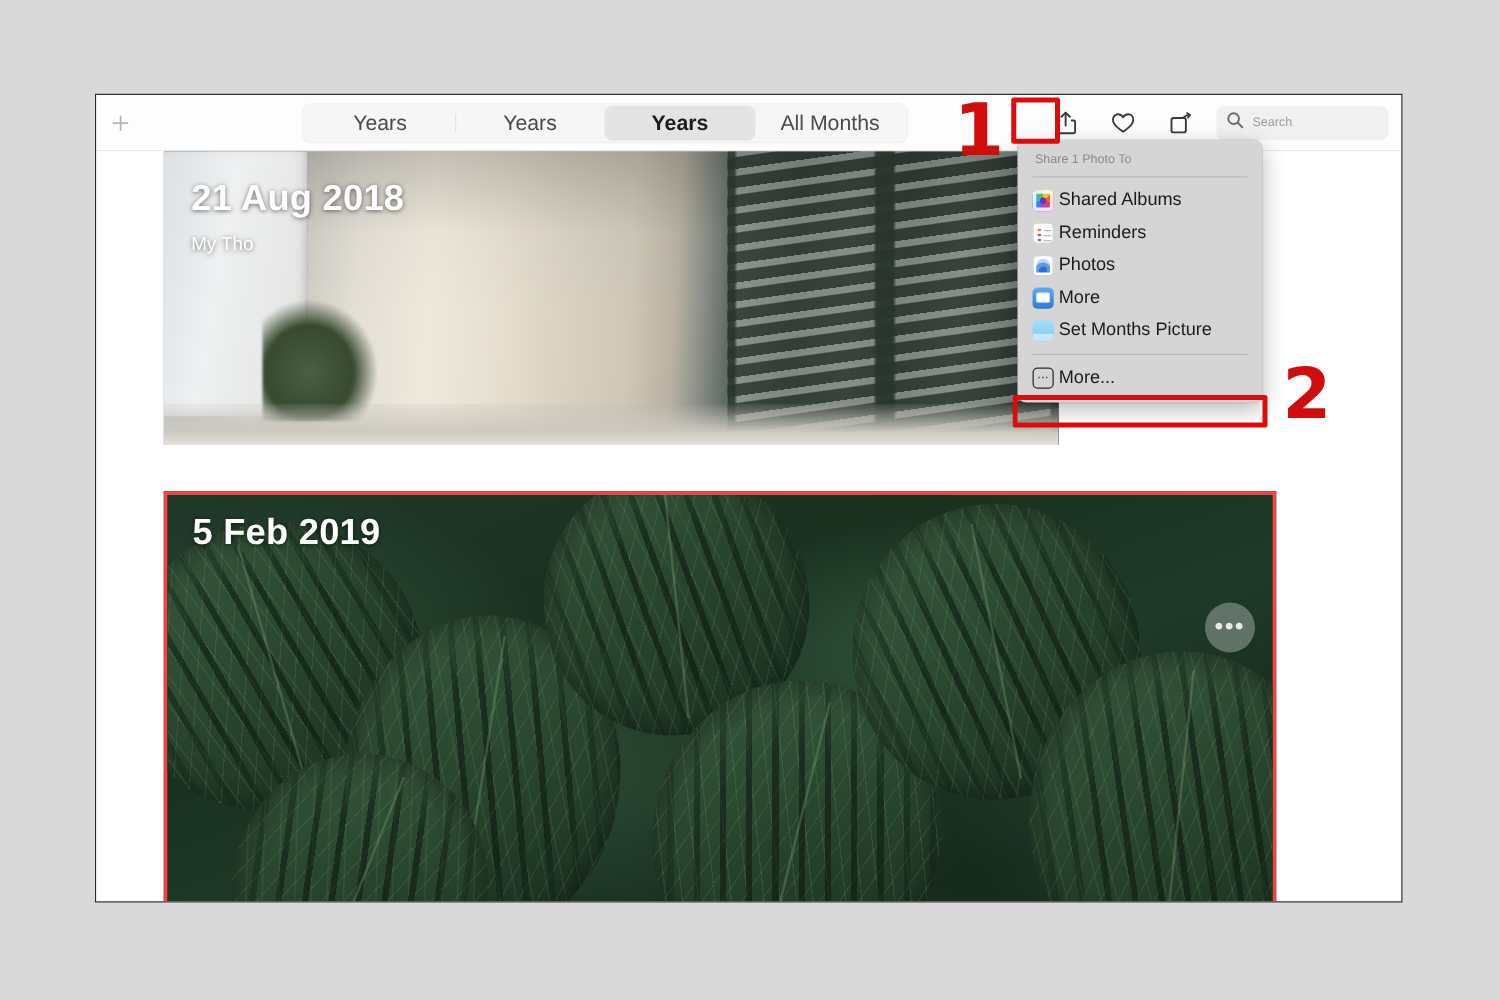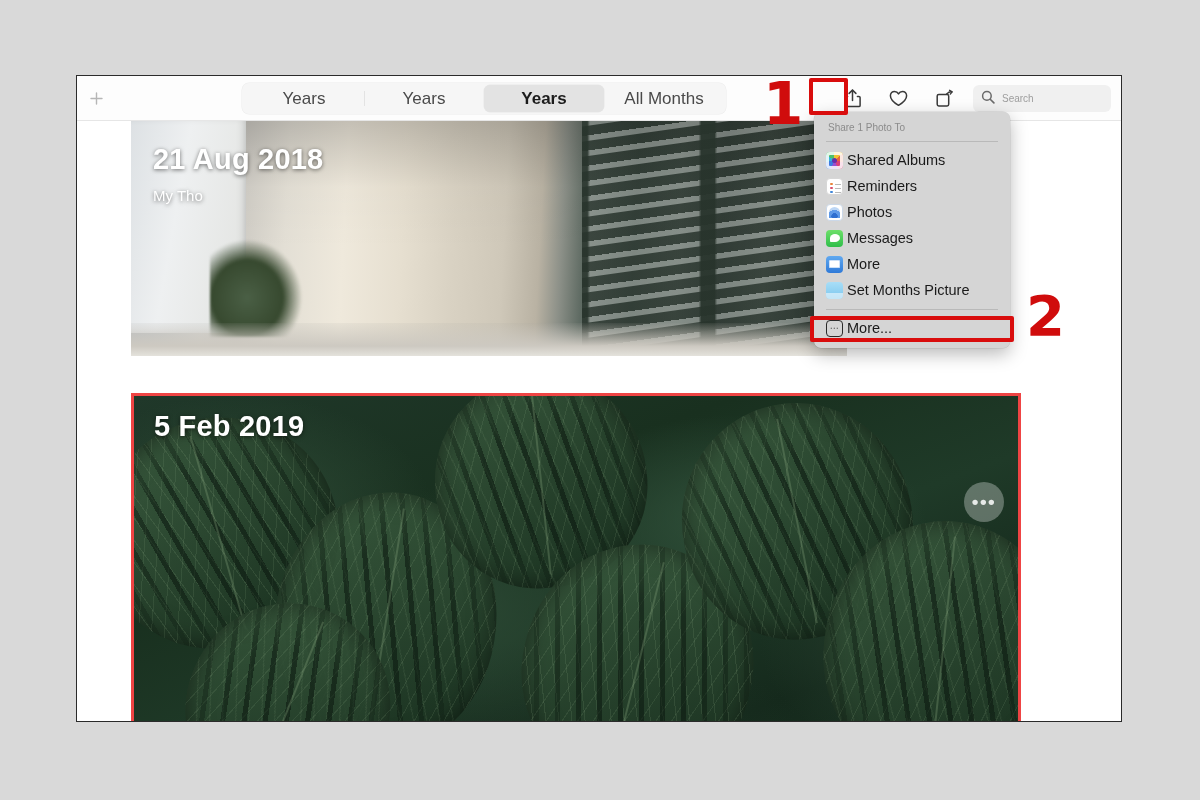--- a/index.html
+++ b/index.html
@@ -521,24 +521,20 @@
     <div class="menu-item">
       <span class="mi-ico ico-reminders"></span>
       <span>Reminders</span>
     </div>
 
     <div class="menu-item">
       <span class="mi-ico ico-airdrop"></span>
       <span>Photos</span>
     </div>
 
-    <div class="menu-item">
-      <span class="mi-ico ico-messages"></span>
-      <span>Messages</span>
-    </div>
 
     <div class="menu-item">
       <span class="mi-ico ico-mail"></span>
       <span>More</span>
     </div>
 
     <div class="menu-item">
       <span class="mi-ico ico-desktop"></span>
       <span>Set Months Picture</span>
     </div>

